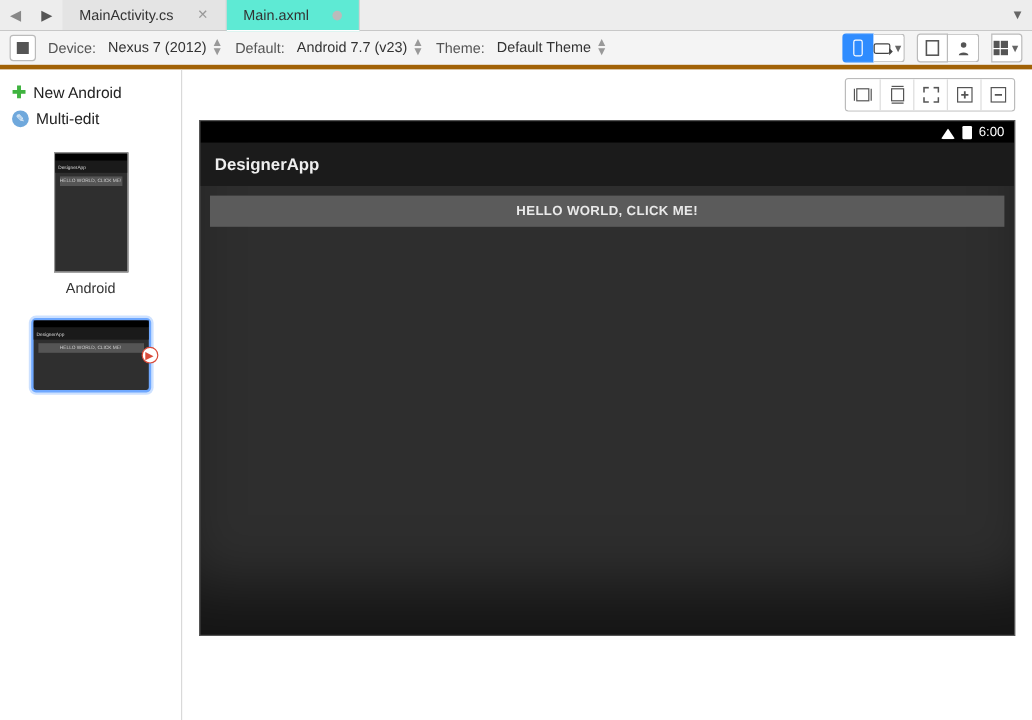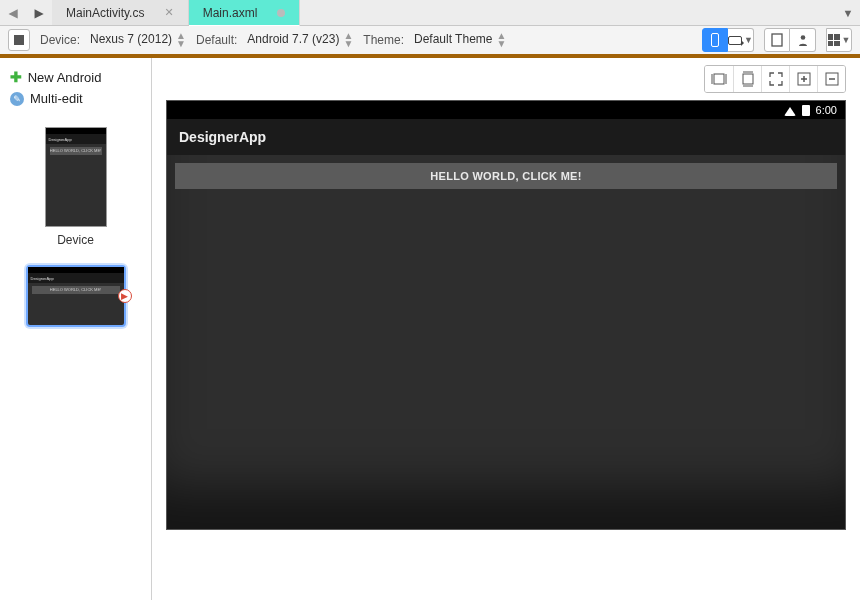--- a/index.html
+++ b/index.html
@@ -172,21 +172,21 @@
     </div>
 
     <div class="thumbwrap">
       <div class="thumb portrait">
         <div class="tbar"></div>
         <div class="abar">
             <span class="t">DesignerApp</span>
           </div>
         <div class="btnrow">HELLO WORLD, CLICK ME!</div>
       </div>
-      <div class="thumb-label">Device</div>
+      <div class="thumb-label">Android</div>
     </div>
 
     <div class="thumbwrap" style="position:relative">
       <div style="position:relative; display:inline-block;">
         <div class="thumb land">
           <div class="tbar"></div>
           <div class="abar">
               <span class="t">DesignerApp</span>
             </div>
           <div class="btnrow">HELLO WORLD, CLICK ME!</div>

